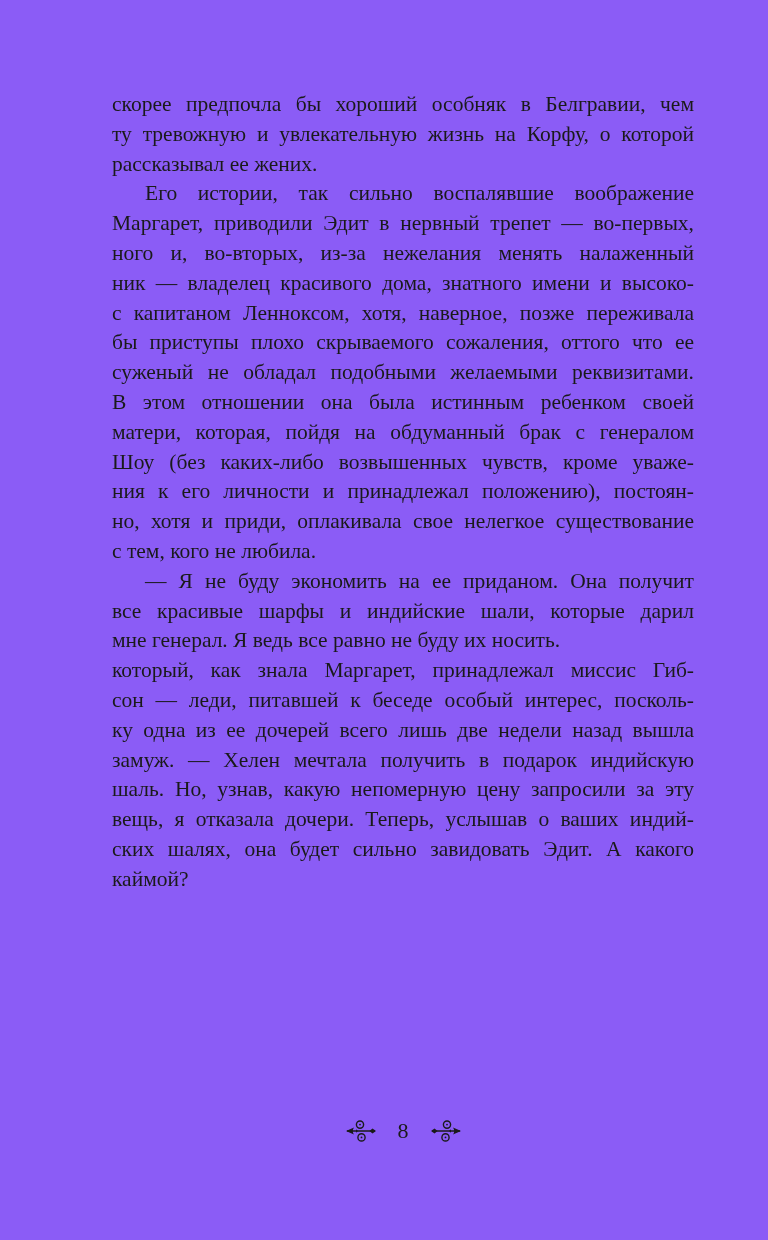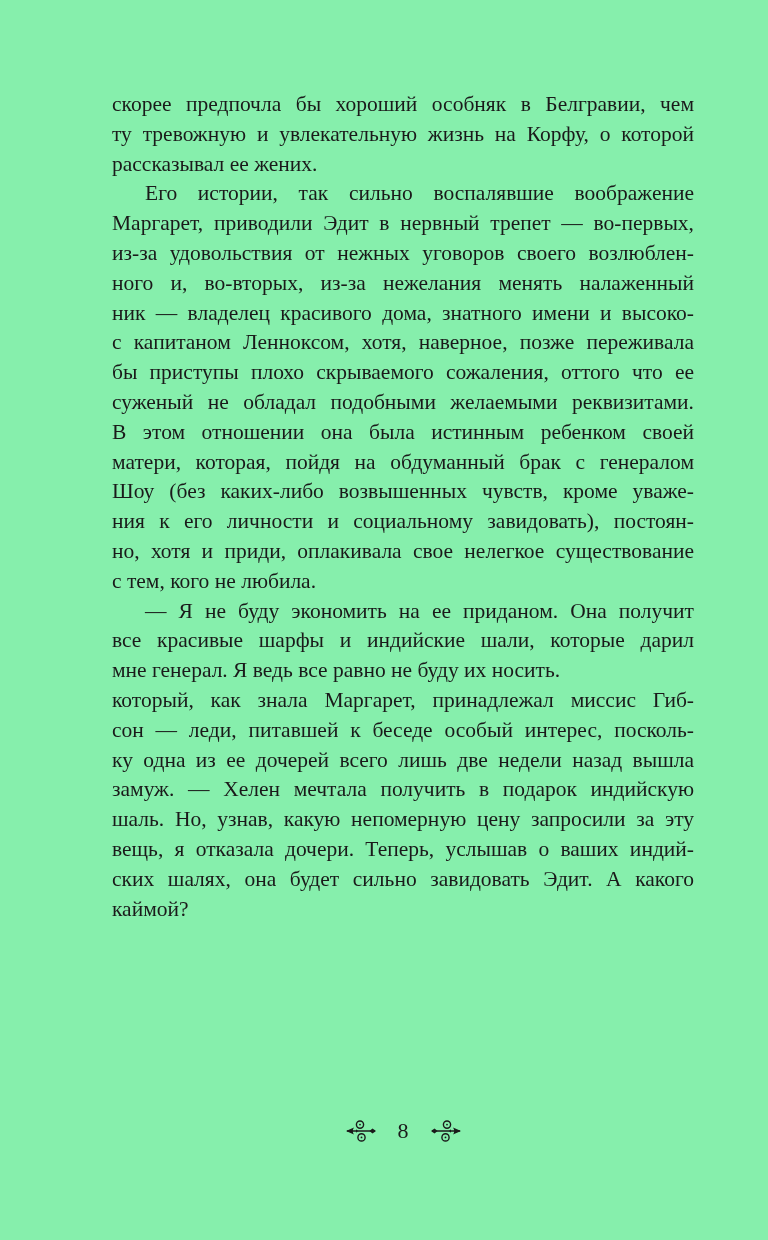--- a/index.html
+++ b/index.html
@@ -4,21 +4,21 @@
 <style>
   html, body {
     margin: 0;
     padding: 0;
     background: #ffffff;
   }
   .page {
     position: relative;
     width: 768px;
     height: 1240px;
-    background: #86efac;
+    background: #8b5cf6;
     font-family: "Liberation Serif", "DejaVu Serif", serif;
     color: #1a1a1a;
     overflow: hidden;
   }
   .text-block {
     position: absolute;
     left: 112px;
     top: 90px;
     width: 582px;
     font-size: 21.5px;
@@ -68,30 +68,29 @@
 
   <div class="text-block">
       <div class="para">
         <div class="line">скорее предпочла бы хороший особняк в Белгравии, чем</div>
         <div class="line">ту тревожную и увлекательную жизнь на Корфу, о которой</div>
         <div class="line last">рассказывал ее жених.</div>
       </div>
       <div class="para">
         <div class="line indent">Его истории, так сильно воспалявшие воображение</div>
         <div class="line">Маргарет, приводили Эдит в нервный трепет — во-первых,</div>
-        <div class="line">из-за удовольствия от нежных уговоров своего возлюблен-</div>
         <div class="line">ного и, во-вторых, из-за нежелания менять налаженный</div>
         <div class="line">ник — владелец красивого дома, знатного имени и высоко-</div>
         <div class="line">с капитаном Ленноксом, хотя, наверное, позже переживала</div>
         <div class="line">бы приступы плохо скрываемого сожаления, оттого что ее</div>
         <div class="line">суженый не обладал подобными желаемыми реквизитами.</div>
         <div class="line">В этом отношении она была истинным ребенком своей</div>
         <div class="line">матери, которая, пойдя на обдуманный брак с генералом</div>
         <div class="line">Шоу (без каких-либо возвышенных чувств, кроме уваже-</div>
-        <div class="line">ния к его личности и социальному завидовать), постоян-</div>
+        <div class="line">ния к его личности и принадлежал положению), постоян-</div>
         <div class="line">но, хотя и приди, оплакивала свое нелегкое существование</div>
         <div class="line last">с тем, кого не любила.</div>
       </div>
       <div class="para">
         <div class="line indent">— Я не буду экономить на ее приданом. Она получит</div>
         <div class="line">все красивые шарфы и индийские шали, которые дарил</div>
         <div class="line last">мне генерал. Я ведь все равно не буду их носить.</div>
       </div>
       <div class="para">
         <div class="line">который, как знала Маргарет, принадлежал миссис Гиб-</div>

